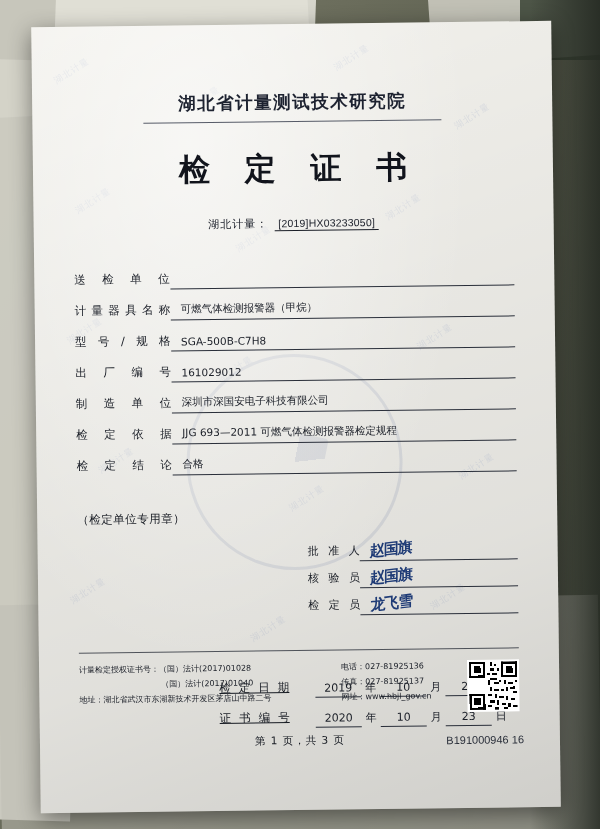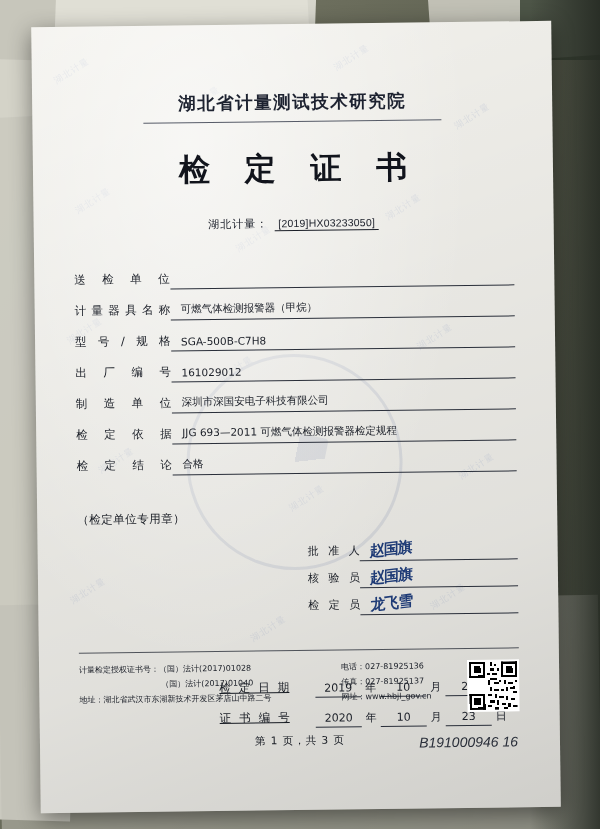--- a/index.html
+++ b/index.html
@@ -163,22 +163,22 @@
   .qr{
     width:52px;height:52px;margin-left:auto;margin-top:2px;
     background:#fff;padding:2px;box-sizing:border-box;
   }
   .qr svg{display:block;}
   .pageline{
     position:absolute;left:0;right:0;top:710px;text-align:center;z-index:3;
     font-family:"DejaVu Sans", sans-serif;font-size:10.5px;color:#161a22;letter-spacing:1px;
   }
   .docid{
-    position:absolute;right:42px;top:712px;z-index:3;
-    font-family:"Liberation Sans", sans-serif;font-size:14px;color:#2a2f3a;font-style:italic;
+    position:absolute;right:36px;top:712px;z-index:3;
+    font-family:"Liberation Sans", sans-serif;font-size:11px;color:#2a2f3a;
   }
 </style>
 </head>
 <body>
 
 <div class="desk">
   <div class="bg-paper bg1"></div>
   <div class="bg-paper bg2"></div>
   <div class="bg-paper bg3"></div>
   <div class="bg-paper bg5"></div>

